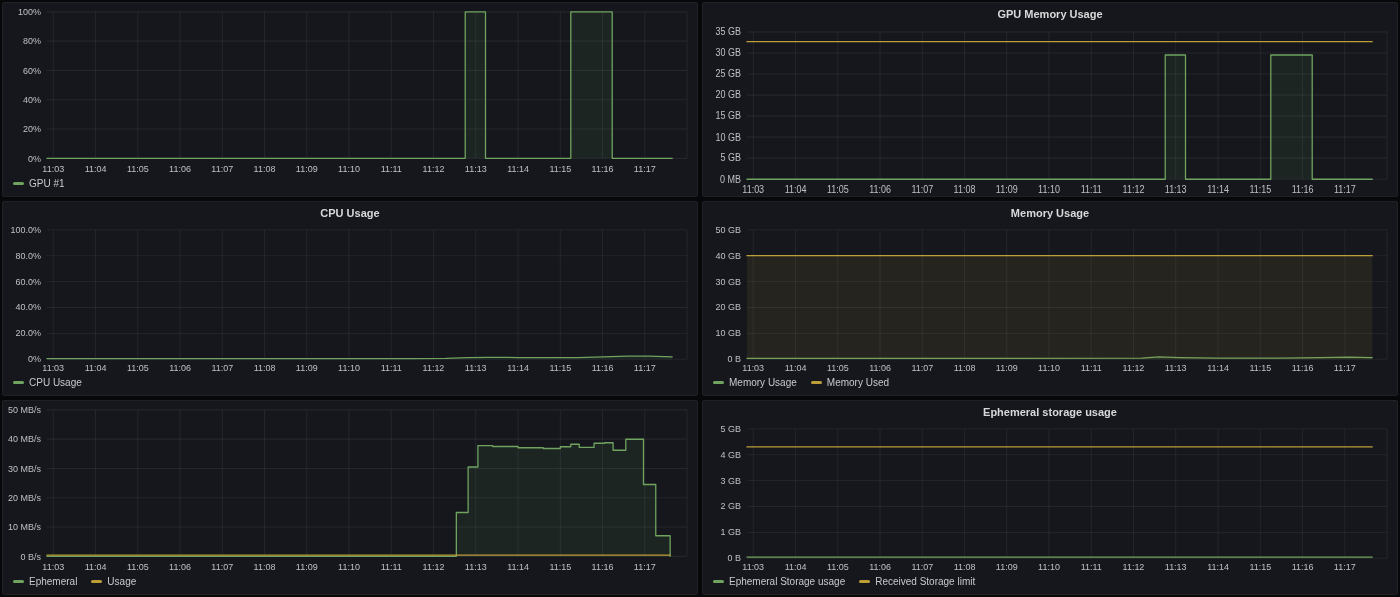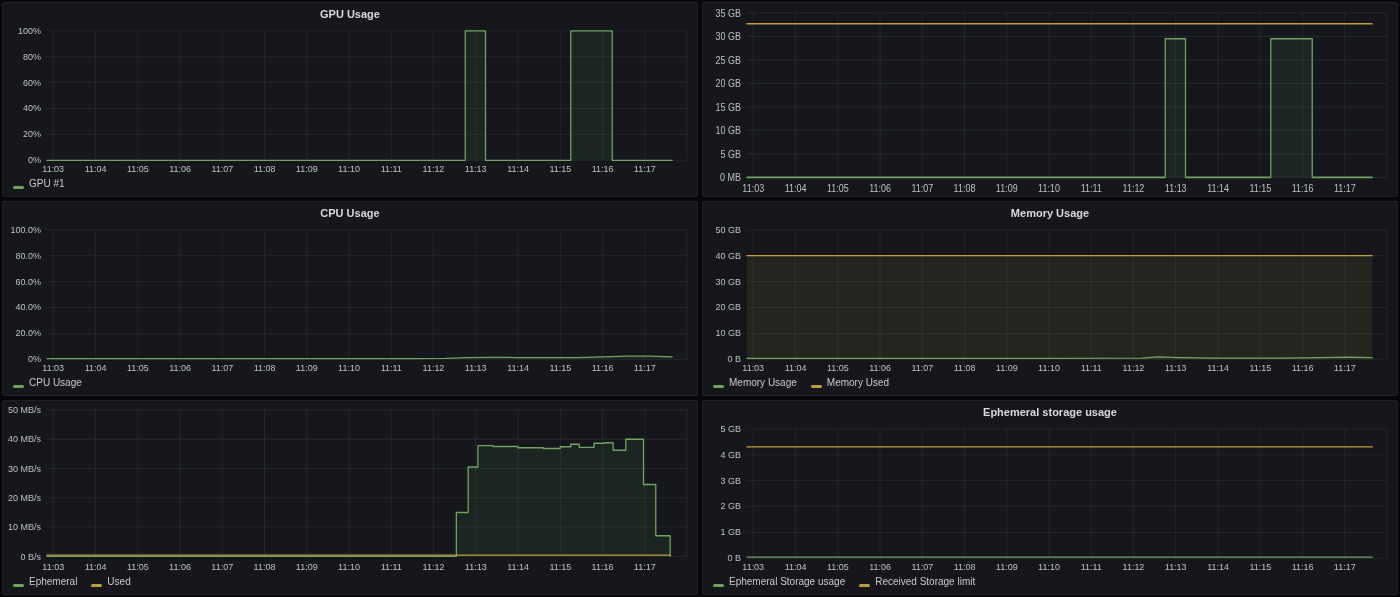--- a/index.html
+++ b/index.html
@@ -48,36 +48,35 @@
   .legend {
     flex:0 0 auto;
     display:flex;
     align-items:center;
     gap:14px;
     padding:0 8px 5px 10px;
     height:16px;
   }
   .legend-item {
     display:inline-flex;
-    align-items:flex-end;
+    align-items:center;
     gap:5px;
     font-size:10px;
     color:#c8c9cc;
     cursor:pointer;
     white-space:nowrap;
   }
   .dash { width:11px; height:3px; border-radius:1.5px; display:inline-block; }
 </style>
 </head>
 <body>
 
 <main class="dashboard">
 
   <section class="panel">
-    <header class="panel-title">GPU Usage</header>
     <div class="chart">
       <svg preserveAspectRatio="none" viewBox="0 0 695 155">
           <line x1="44" x2="685" y1="140.0" y2="140.0" stroke="rgba(210,216,232,0.08)" stroke-width="1"></line>
           <text class="tick" x="38" y="143" text-anchor="end">0%</text>
           <line x1="44" x2="685" y1="113.6" y2="113.6" stroke="rgba(210,216,232,0.08)" stroke-width="1"></line>
           <text class="tick" x="38" y="116.6" text-anchor="end">20%</text>
           <line x1="44" x2="685" y1="87.2" y2="87.2" stroke="rgba(210,216,232,0.08)" stroke-width="1"></line>
           <text class="tick" x="38" y="90.2" text-anchor="end">40%</text>
           <line x1="44" x2="685" y1="60.8" y2="60.8" stroke="rgba(210,216,232,0.08)" stroke-width="1"></line>
           <text class="tick" x="38" y="63.8" text-anchor="end">60%</text>
@@ -122,20 +121,21 @@
     </div>
     <footer class="legend">
         <span class="legend-item">
           <i class="dash" style="background: rgb(111, 163, 95);"></i>
           <span>GPU #1</span>
         </span>
       </footer>
   </section>
 
   <section class="panel">
+    <header class="panel-title">GPU Memory Usage</header>
     <div class="chart">
       <svg preserveAspectRatio="none" viewBox="0 0 695 155">
           <line x1="44" x2="685" y1="140.0" y2="140.0" stroke="rgba(210,216,232,0.08)" stroke-width="1"></line>
           <text class="tick" x="38" y="143" text-anchor="end">0 MB</text>
           <line x1="44" x2="685" y1="121.1" y2="121.1" stroke="rgba(210,216,232,0.08)" stroke-width="1"></line>
           <text class="tick" x="38" y="124.1" text-anchor="end">5 GB</text>
           <line x1="44" x2="685" y1="102.3" y2="102.3" stroke="rgba(210,216,232,0.08)" stroke-width="1"></line>
           <text class="tick" x="38" y="105.3" text-anchor="end">10 GB</text>
           <line x1="44" x2="685" y1="83.4" y2="83.4" stroke="rgba(210,216,232,0.08)" stroke-width="1"></line>
           <text class="tick" x="38" y="86.4" text-anchor="end">15 GB</text>
@@ -360,21 +360,21 @@
           <path d="M44.0,138.9 L668.1,138.9" fill="none" stroke="#bd9e39" stroke-width="1.3" stroke-linejoin="round" stroke-linecap="round"></path>
         </svg>
     </div>
     <footer class="legend">
         <span class="legend-item">
           <i class="dash" style="background: rgb(111, 163, 95);"></i>
           <span>Ephemeral</span>
         </span>
         <span class="legend-item">
           <i class="dash" style="background: rgb(189, 158, 57);"></i>
-          <span>Used</span>
+          <span>Usage</span>
         </span>
       </footer>
   </section>
 
   <section class="panel">
     <header class="panel-title">Ephemeral storage usage</header>
     <div class="chart">
       <svg preserveAspectRatio="none" viewBox="0 0 695 155">
           <line x1="44" x2="685" y1="140.0" y2="140.0" stroke="rgba(210,216,232,0.08)" stroke-width="1"></line>
           <text class="tick" x="38" y="143" text-anchor="end">0 B</text>

